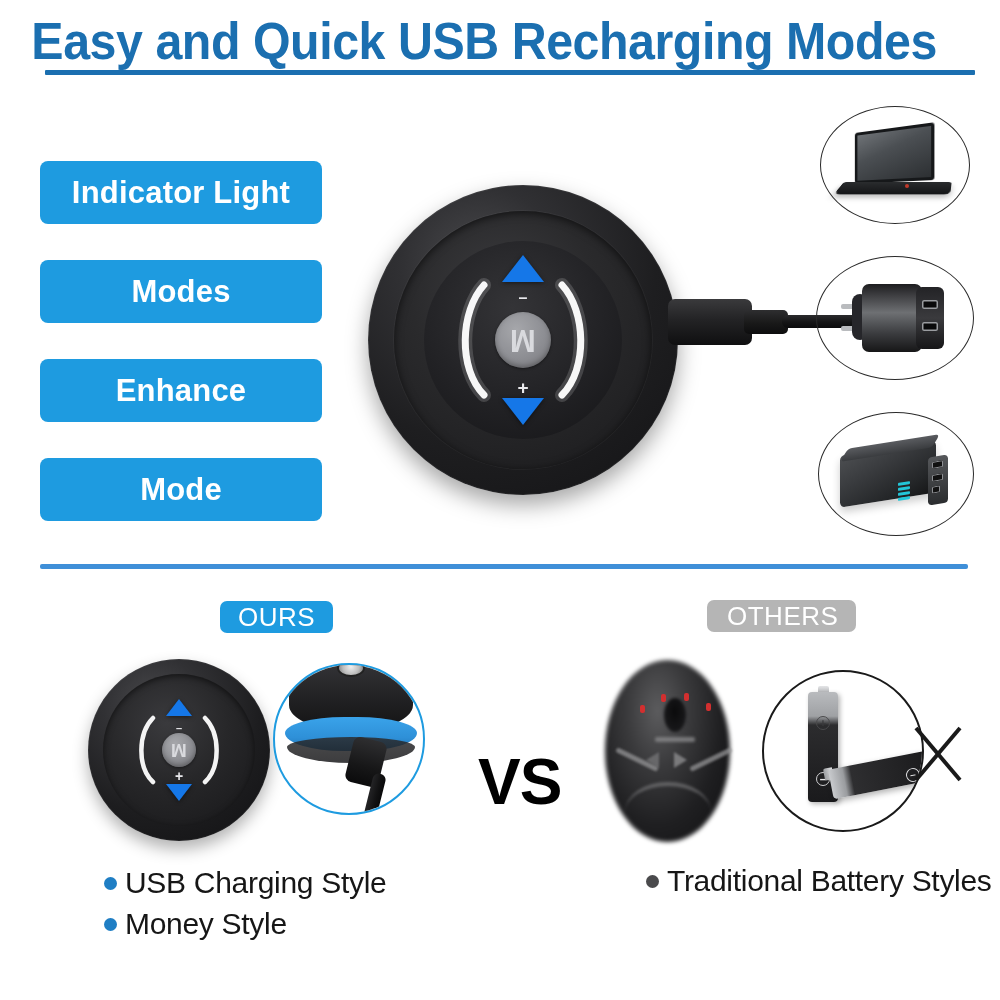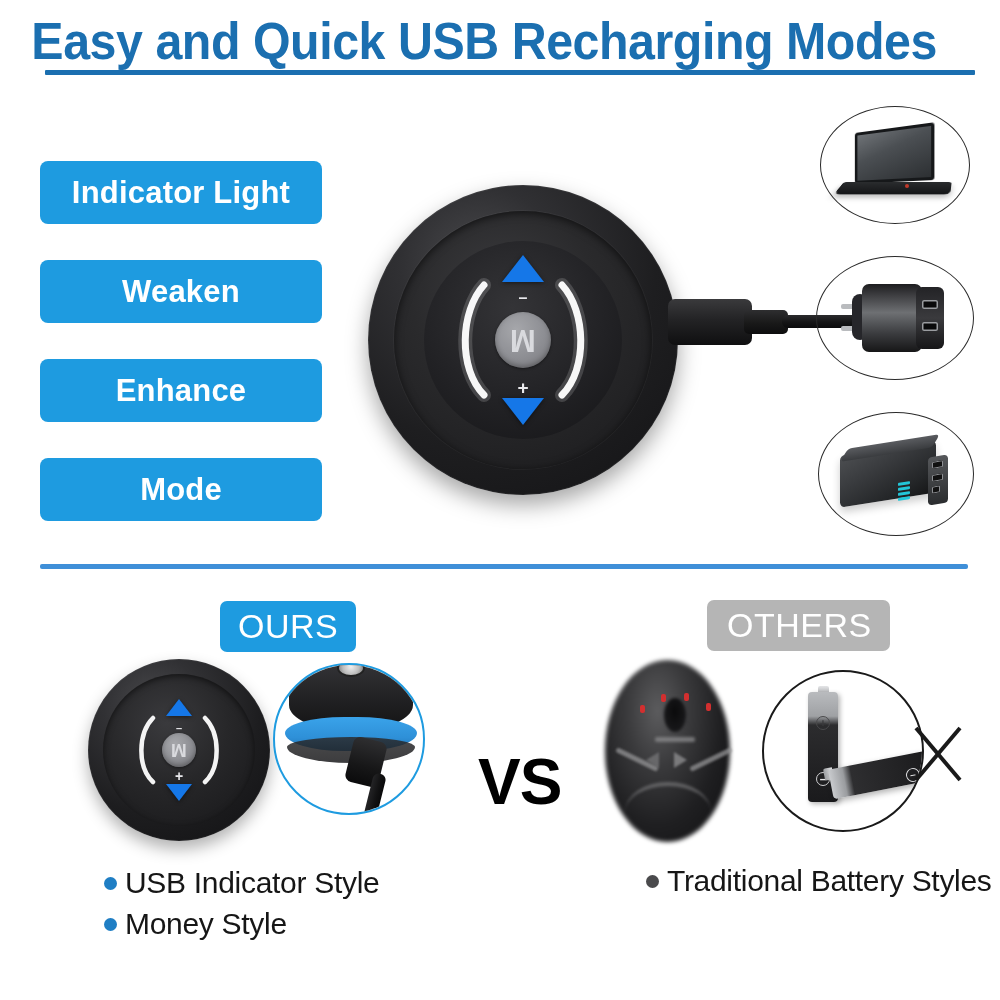--- a/index.html
+++ b/index.html
@@ -171,23 +171,23 @@
   .bk-port.q1{ top:19px; } .bk-port.q2{ top:32px; } .bk-port.q3{ top:44px; width:8px; }
   .bk-led{ position:absolute; width:12px; height:2.5px; background:#23c6d8; border-radius:1px; transform: skewY(-9deg); }
   .bk-led.l1{ left:58px; top:40px; } .bk-led.l2{ left:58px; top:45px; }
   .bk-led.l3{ left:58px; top:50px; } .bk-led.l4{ left:58px; top:55px; }
 
   
   .divider { position:absolute; left:40px; top:564px; width:928px; height:5px; background:#3f8fd8; border-radius:2px; }
 
   
   .badge {
-    position:absolute; height:51px; padding:0 18px; border-radius:7px;
+    position:absolute; height:32px; padding:0 18px; border-radius:7px;
     display:flex; align-items:center; justify-content:center;
-    color:#ffffff; font-size:34px; font-weight:500; letter-spacing:0.5px;
+    color:#ffffff; font-size:26px; font-weight:500; letter-spacing:0.5px;
   }
   .badge-ours   { left:220px; top:601px; background:#1e9be0; }
   .badge-others { left:707px; top:600px; background:#b5b5b5;padding-left:20px; }
 
   
   .device-sm {
     position:absolute; left:88px; top:659px; width:182px; height:182px; border-radius:50%;
     background: radial-gradient(circle at 36% 26%, #4a4a4d 0%, #313134 28%, #1d1d1f 60%, #111113 100%);
     box-shadow: 0 8px 16px rgba(0,0,0,.3), inset 0 0 0 1px rgba(255,255,255,.05);
   }
@@ -339,21 +339,21 @@
 
 <div class="page">
 
   <div class="title-wrap">
     <div class="title">Easy and Quick USB Recharging Modes</div>
   </div>
   <div class="title-rule"></div>
 
   <div class="labels">
     <div class="label-chip">Indicator Light</div>
-    <div class="label-chip">Weaken</div>
+    <div class="label-chip">Modes</div>
     <div class="label-chip">Enhance</div>
     <div class="label-chip">Mode</div>
   </div>
 
   <div class="device-main">
     <div class="face">
       <svg class="arc arc-l" viewBox="0 0 52 126">
         <path d="M44 8 C20 34, 18 92, 44 118" fill="none" stroke="#ffffff" stroke-width="7" stroke-linecap="round" opacity="0.96"></path>
         <path d="M44 8 C20 34, 18 92, 44 118" fill="none" stroke="#ffffff" stroke-width="14" stroke-linecap="round" opacity="0.16"></path>
       </svg>
@@ -467,21 +467,21 @@
     <div class="bat-lay-circ">–</div>
   </div>
   <svg class="bat-x" viewBox="0 0 60 64">
     <line x1="8" y1="6" x2="52" y2="58" stroke="#1a1a1a" stroke-width="4"></line>
     <line x1="52" y1="6" x2="8" y2="58" stroke="#1a1a1a" stroke-width="4"></line>
   </svg>
 
   <div class="bullets-ours">
     <div class="bullet-row">
       <span class="bdot bdot-blue"></span>
-      <span class="btext">USB Indicator Style</span>
+      <span class="btext">USB Charging Style</span>
     </div>
     <div class="bullet-row">
       <span class="bdot bdot-blue"></span>
       <span class="btext">Money Style</span>
     </div>
   </div>
 
   <div class="bullets-others">
     <div class="bullet-row">
       <span class="bdot bdot-gray"></span>

